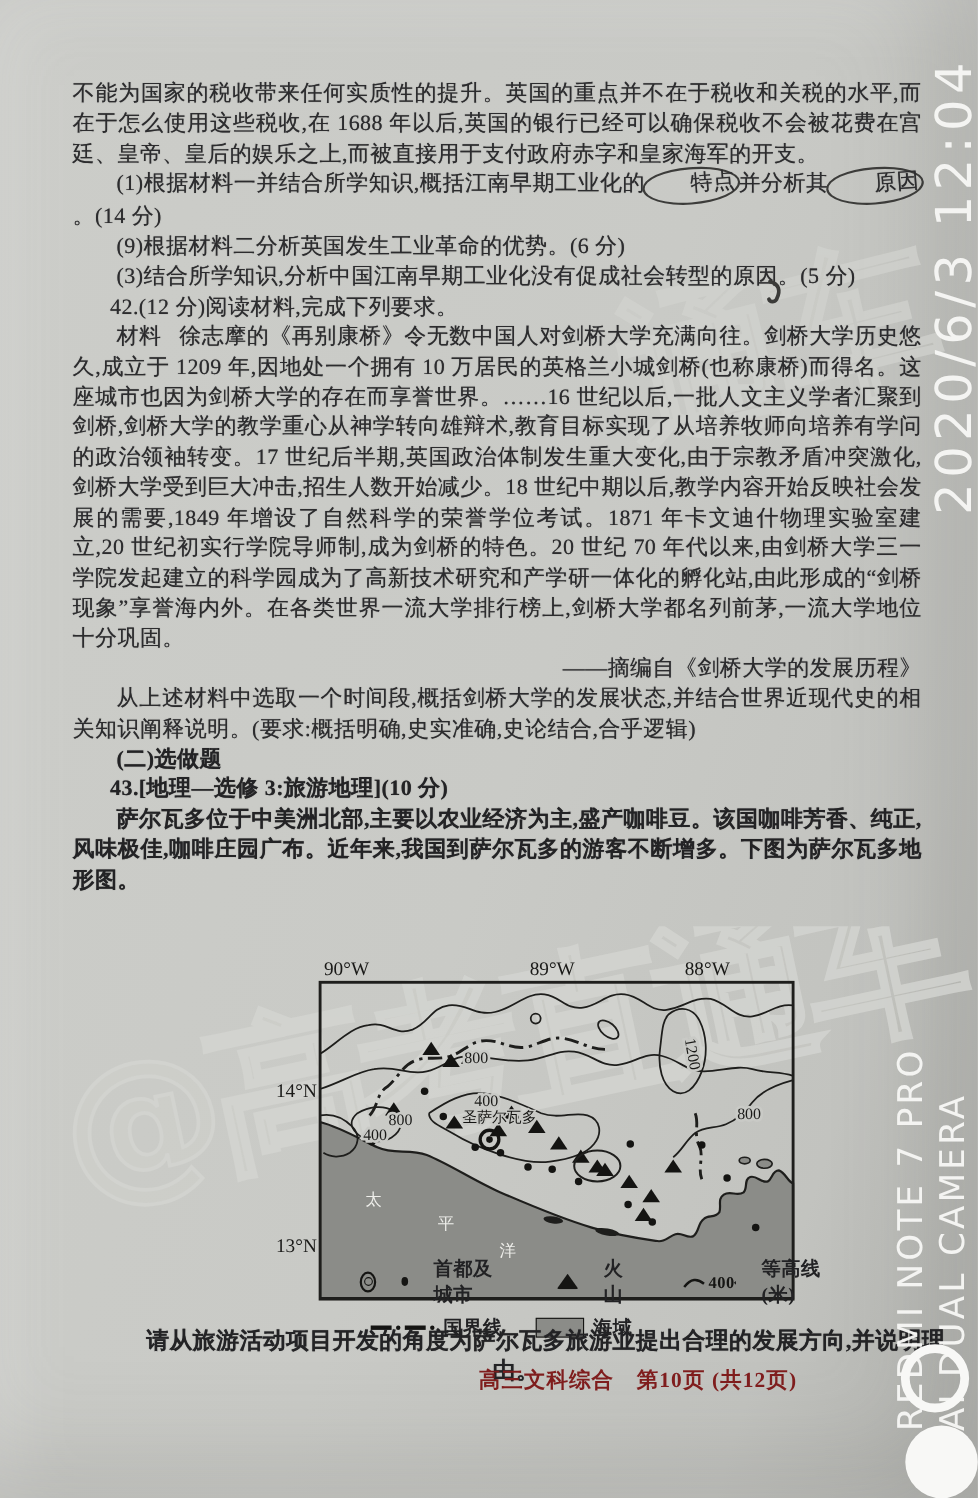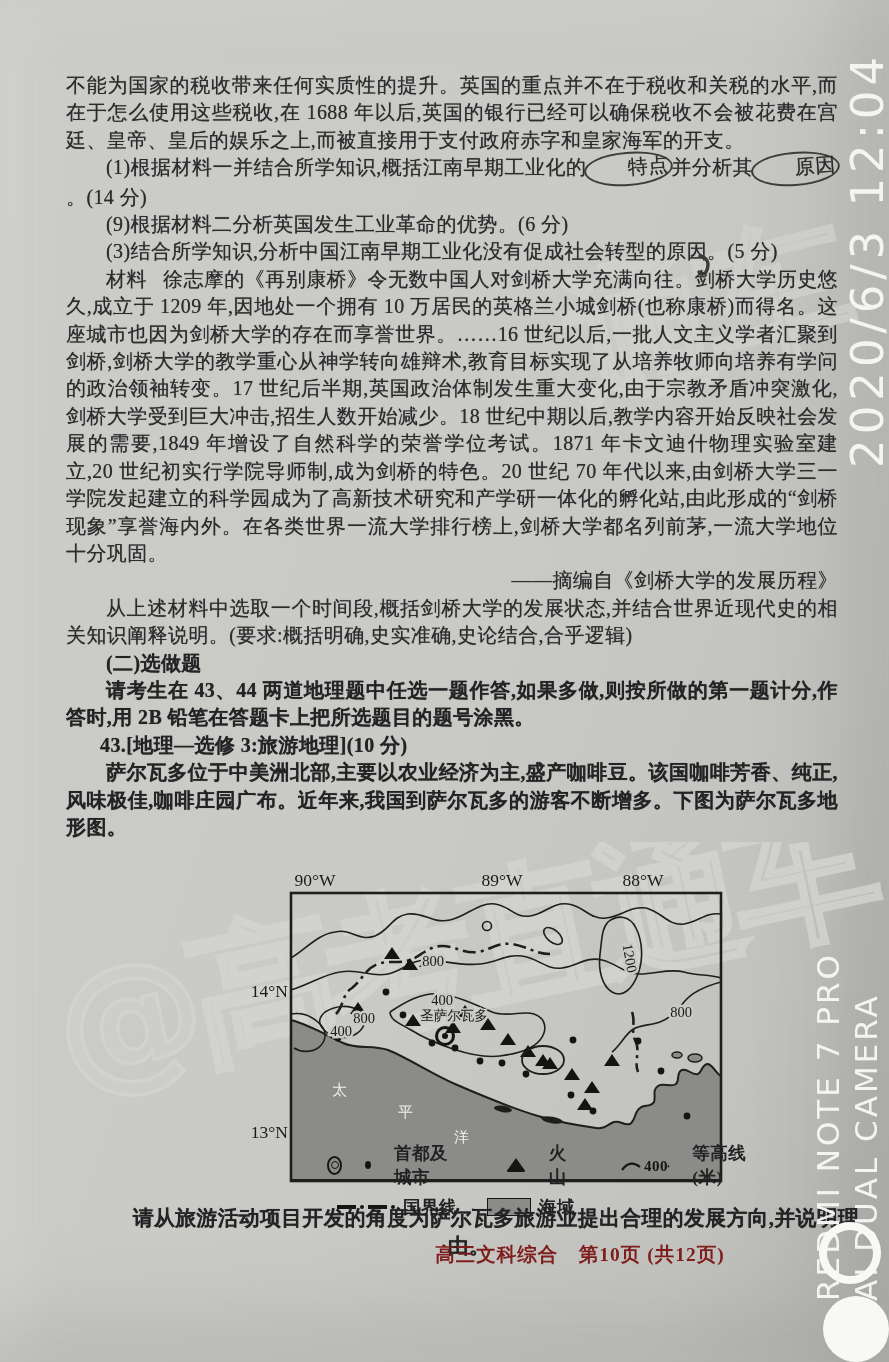--- a/index.html
+++ b/index.html
@@ -75,25 +75,25 @@
 
 <svg class="wm-svg" style="left:555px;top:188px;" width="334" height="312">
   <text x="25" y="212" font-size="150" font-family="DejaVu Sans, sans-serif" font-weight="bold" letter-spacing="-8" transform="rotate(-14 25 212)" fill="rgba(233,234,230,0.10)" stroke="#d2d3cf" stroke-width="3.2" opacity="0.72">通车</text>
 </svg>
 
 <div class="flow">
   <p>不能为国家的税收带来任何实质性的提升。英国的重点并不在于税收和关税的水平,而在于怎么使用这些税收,在 1688 年以后,英国的银行已经可以确保税收不会被花费在宫廷、皇帝、皇后的娱乐之上,而被直接用于支付政府赤字和皇家海军的开支。</p>
   <p class="ind2"><span>(1)根据材料一并结合所学知识,概括江南早期工业化的</span><span class="circled">特点</span><span>并分析其</span><span class="circled">原因</span><span>。(14 分)</span></p>
   <p class="ind2">(9)根据材料二分析英国发生工业革命的优势。(6 分)</p>
   <p class="ind2">(3)结合所学知识,分析中国江南早期工业化没有促成社会转型的原因。(5 分)</p>
+  <p class="ind18">42.(12 分)阅读材料,完成下列要求。</p>
   <p class="ind2"><span class="mat-label">材料</span><span>徐志摩的《再别康桥》令无数中国人对剑桥大学充满向往。剑桥大学历史悠久,成立于 1209 年,因地处一个拥有 10 万居民的英格兰小城剑桥(也称康桥)而得名。这座城市也因为剑桥大学的存在而享誉世界。……16 世纪以后,一批人文主义学者汇聚到剑桥,剑桥大学的教学重心从神学转向雄辩术,教育目标实现了从培养牧师向培养有学问的政治领袖转变。17 世纪后半期,英国政治体制发生重大变化,由于宗教矛盾冲突激化,剑桥大学受到巨大冲击,招生人数开始减少。18 世纪中期以后,教学内容开始反映社会发展的需要,1849 年增设了自然科学的荣誉学位考试。1871 年卡文迪什物理实验室建立,20 世纪初实行学院导师制,成为剑桥的特色。20 世纪 70 年代以来,由剑桥大学三一学院发起建立的科学园成为了高新技术研究和产学研一体化的孵化站,由此形成的“剑桥现象”享誉海内外。在各类世界一流大学排行榜上,剑桥大学都名列前茅,一流大学地位十分巩固。</span></p>
   <p class="right">——摘编自《剑桥大学的发展历程》</p>
   <p class="ind2">从上述材料中选取一个时间段,概括剑桥大学的发展状态,并结合世界近现代史的相关知识阐释说明。(要求:概括明确,史实准确,史论结合,合乎逻辑)</p>
   <p class="ind2 boldpart">(二)选做题</p>
-  <p class="ind2 boldpart">请考生在 43、44 两道地理题中任选一题作答,如果多做,则按所做的第一题计分,作答时,用 2B 铅笔在答题卡上把所选题目的题号涂黑。</p>
   <p class="ind18 boldpart">43.[地理—选修 3:旅游地理](10 分)</p>
   <p class="ind2 boldpart">萨尔瓦多位于中美洲北部,主要以农业经济为主,盛产咖啡豆。该国咖啡芳香、纯正,风味极佳,咖啡庄园广布。近年来,我国到萨尔瓦多的游客不断增多。下图为萨尔瓦多地形图。</p>
 </div>
 
 <svg class="pen-mark" viewBox="0 0 26 26">
   <path d="M6,4 C14,6 16,12 12,20 C10,23 6,23 5,20" fill="none" stroke="#3b3b39" stroke-width="3.4" stroke-linecap="round"></path>
 </svg>
 
 <div class="map-wrap">
 <svg width="500" height="330" viewBox="0 0 500 330">

